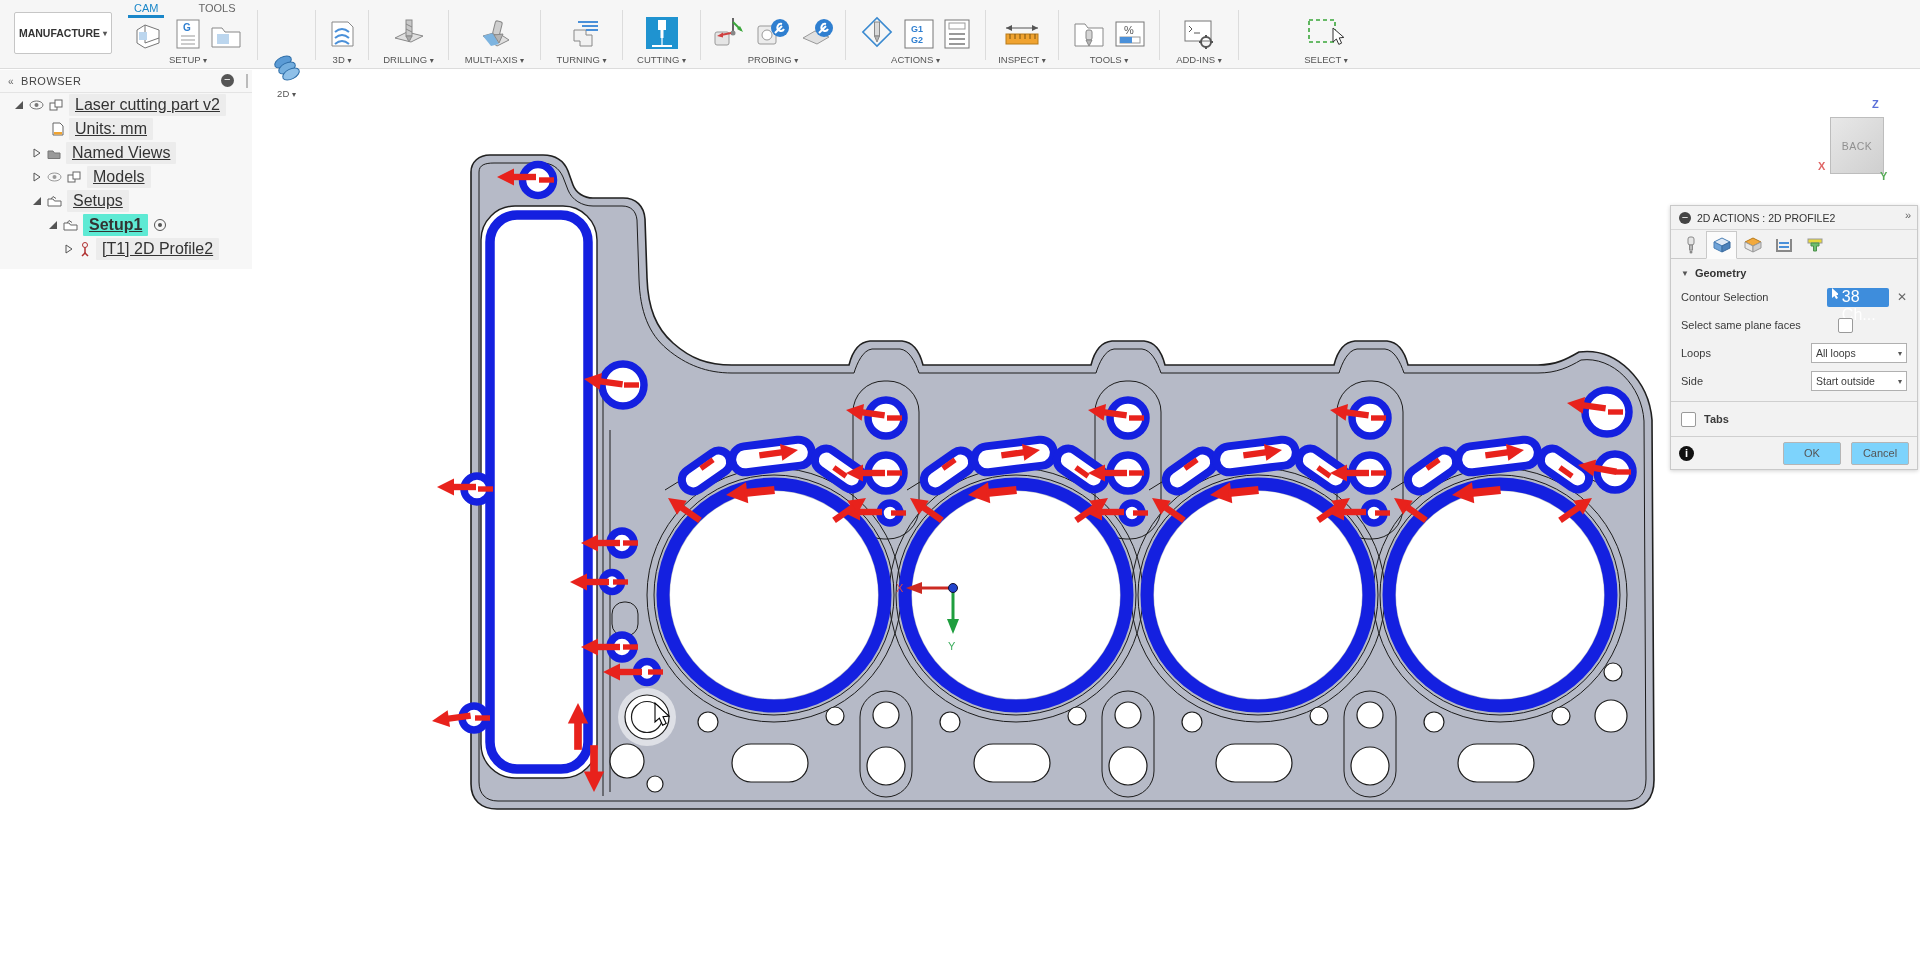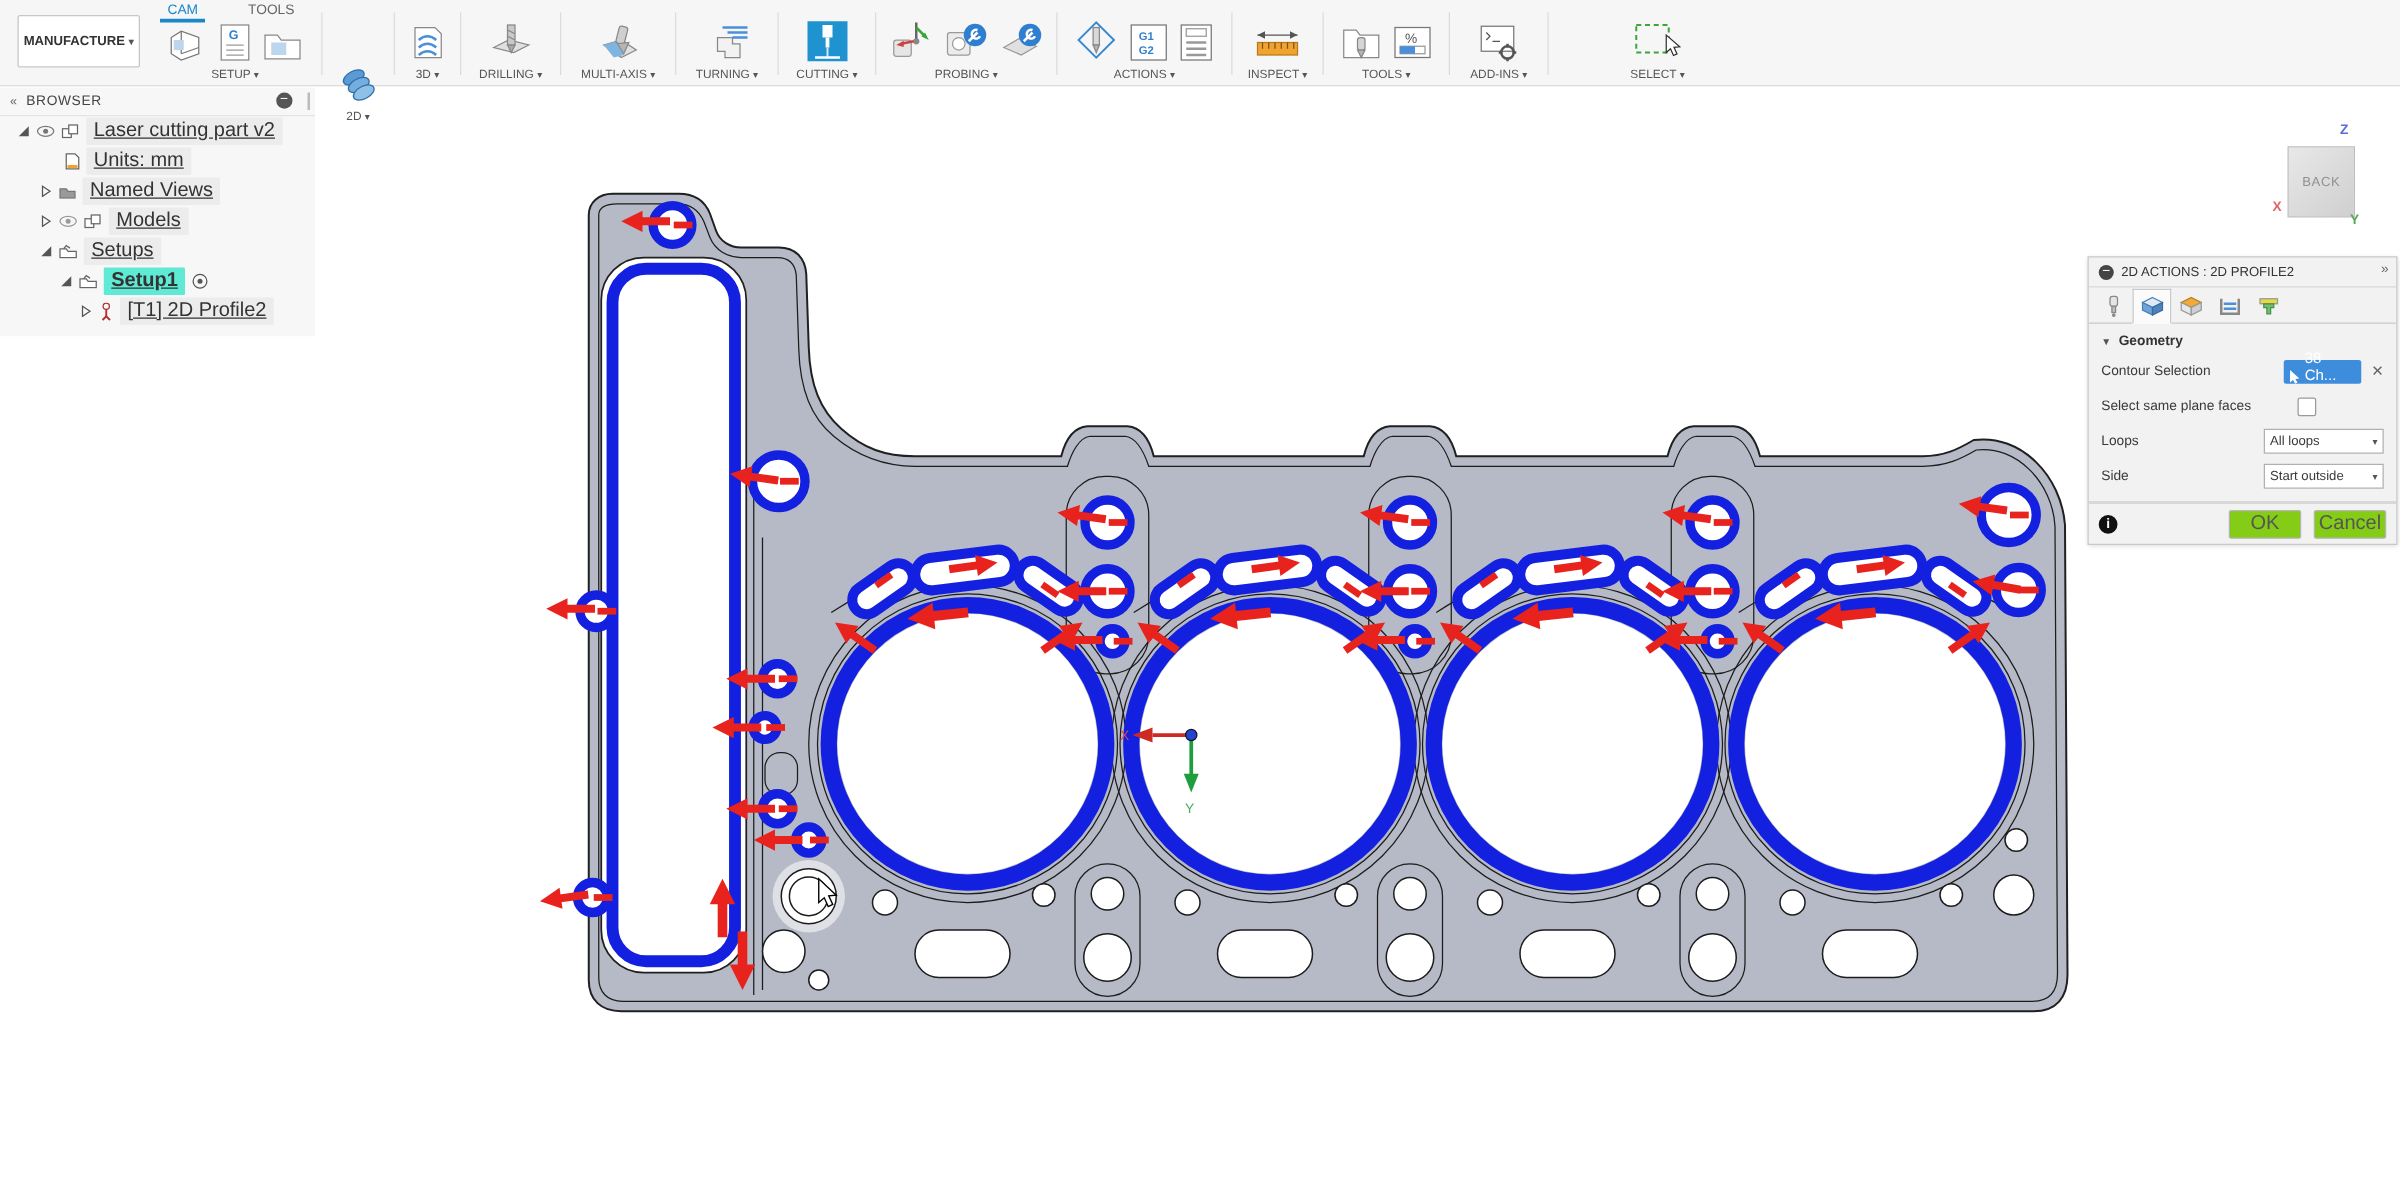--- a/index.html
+++ b/index.html
@@ -44,31 +44,31 @@
   .dmin{width:12px;height:12px;border-radius:50%;background:#444;color:#fff;font-size:11px;line-height:10px;text-align:center;margin:0 6px 0 8px;cursor:pointer;}
   .dtitle{font-size:10.5px;color:#333;}
   .dexp{position:absolute;right:6px;top:3px;color:#666;font-size:11px;cursor:pointer;}
   .dtabs{height:28px;display:flex;align-items:flex-end;padding-left:4px;border-bottom:1px solid #c9c9c9;}
   .dtab{width:29px;height:24px;display:flex;align-items:center;justify-content:center;border:1px solid transparent;cursor:pointer;}
   .dtab.active{background:#fbfbfb;border-color:#c9c9c9;border-bottom-color:#fbfbfb;margin-bottom:-1px;height:26px;}
   .dsec{display:flex;align-items:center;gap:6px;padding:8px 0 4px 10px;font-weight:bold;color:#333;}
   .dsec .tri{font-size:8px;color:#555;}
   .drow{display:flex;align-items:center;height:28px;padding:0 10px;}
   .drow .lbl{flex:1;}
-  .chip{width:62px;height:19px;background:#3e8ddc;border-radius:2px;color:#fff;display:flex;align-items:flex-end;gap:4px;padding:0 4px;box-sizing:border-box;font-size:12px;cursor:pointer;}
+  .chip{width:62px;height:19px;background:#3e8ddc;border-radius:2px;color:#fff;display:flex;align-items:flex-start;gap:4px;padding:0 4px;box-sizing:border-box;font-size:16px;cursor:pointer;}
   .chipx{margin-left:8px;color:#666;font-size:12px;cursor:pointer;}
   .cbx{width:13px;height:13px;background:#fff;border:1px solid #9a9a9a;border-radius:2px;cursor:pointer;}
   .dd{width:96px;height:20px;background:#fff;border:1px solid #b0b0b0;display:flex;align-items:center;padding:0 4px;box-sizing:border-box;font-size:10.5px;cursor:pointer;}
   .dd .ddv{flex:1;white-space:nowrap;overflow:hidden;}
   .dd .ddc{font-size:8px;color:#555;}
   .ddiv{height:1px;background:#cfcfcf;margin:6px 0 0 0;}
   .dtabsrow{display:flex;align-items:center;gap:8px;height:34px;padding:0 10px;font-weight:bold;}
   .dfoot{display:flex;align-items:center;height:32px;padding:0 8px;border-top:1px solid #cfcfcf;}
   .dinfo{width:15px;height:15px;border-radius:50%;background:#111;color:#fff;font-size:11px;font-weight:bold;text-align:center;line-height:15px;cursor:pointer;}
-  .dbtn{width:56px;height:21px;background:#84cc16;border:1px solid #b5b5b5;border-radius:2px;font-size:16px;color:#555;
+  .dbtn{width:56px;height:21px;background:#7dd3fc;border:1px solid #b5b5b5;border-radius:2px;font-size:11px;color:#555;
         display:flex;align-items:center;justify-content:center;cursor:pointer;margin-left:10px;}
   .dbtn.ok{margin-left:auto;}
 
   .gsvg{position:absolute;left:0;top:69px;}
   .k{fill:none;stroke:#1c1c1c;stroke-width:1;}
   .wh{fill:#fff;stroke:#1c1c1c;stroke-width:1.2;}
   .bc{fill:#fff;stroke:#1420e0;stroke-width:7.5;}
   .bl{fill:none;stroke:#1420e0;stroke-width:13;}
   .ov{fill:#fff;stroke:#1420e0;stroke-width:8;}
 </style>
@@ -684,20 +684,24 @@
     <div class="drow">
       <span class="lbl">Side</span>
       <span class="dd">
         <span class="ddv">Start outside</span>
         <span class="ddc">▾</span>
       </span>
     </div>
 
     <div class="ddiv"></div>
 
+    <div class="dtabsrow">
+      <span class="cbx"></span>
+      <span>Tabs</span>
+    </div>
 
     <div class="dfoot">
       <span class="dinfo">i</span>
       <span class="dbtn ok">OK</span>
       <span class="dbtn">Cancel</span>
     </div>
   </div>
 
 </div>
 

